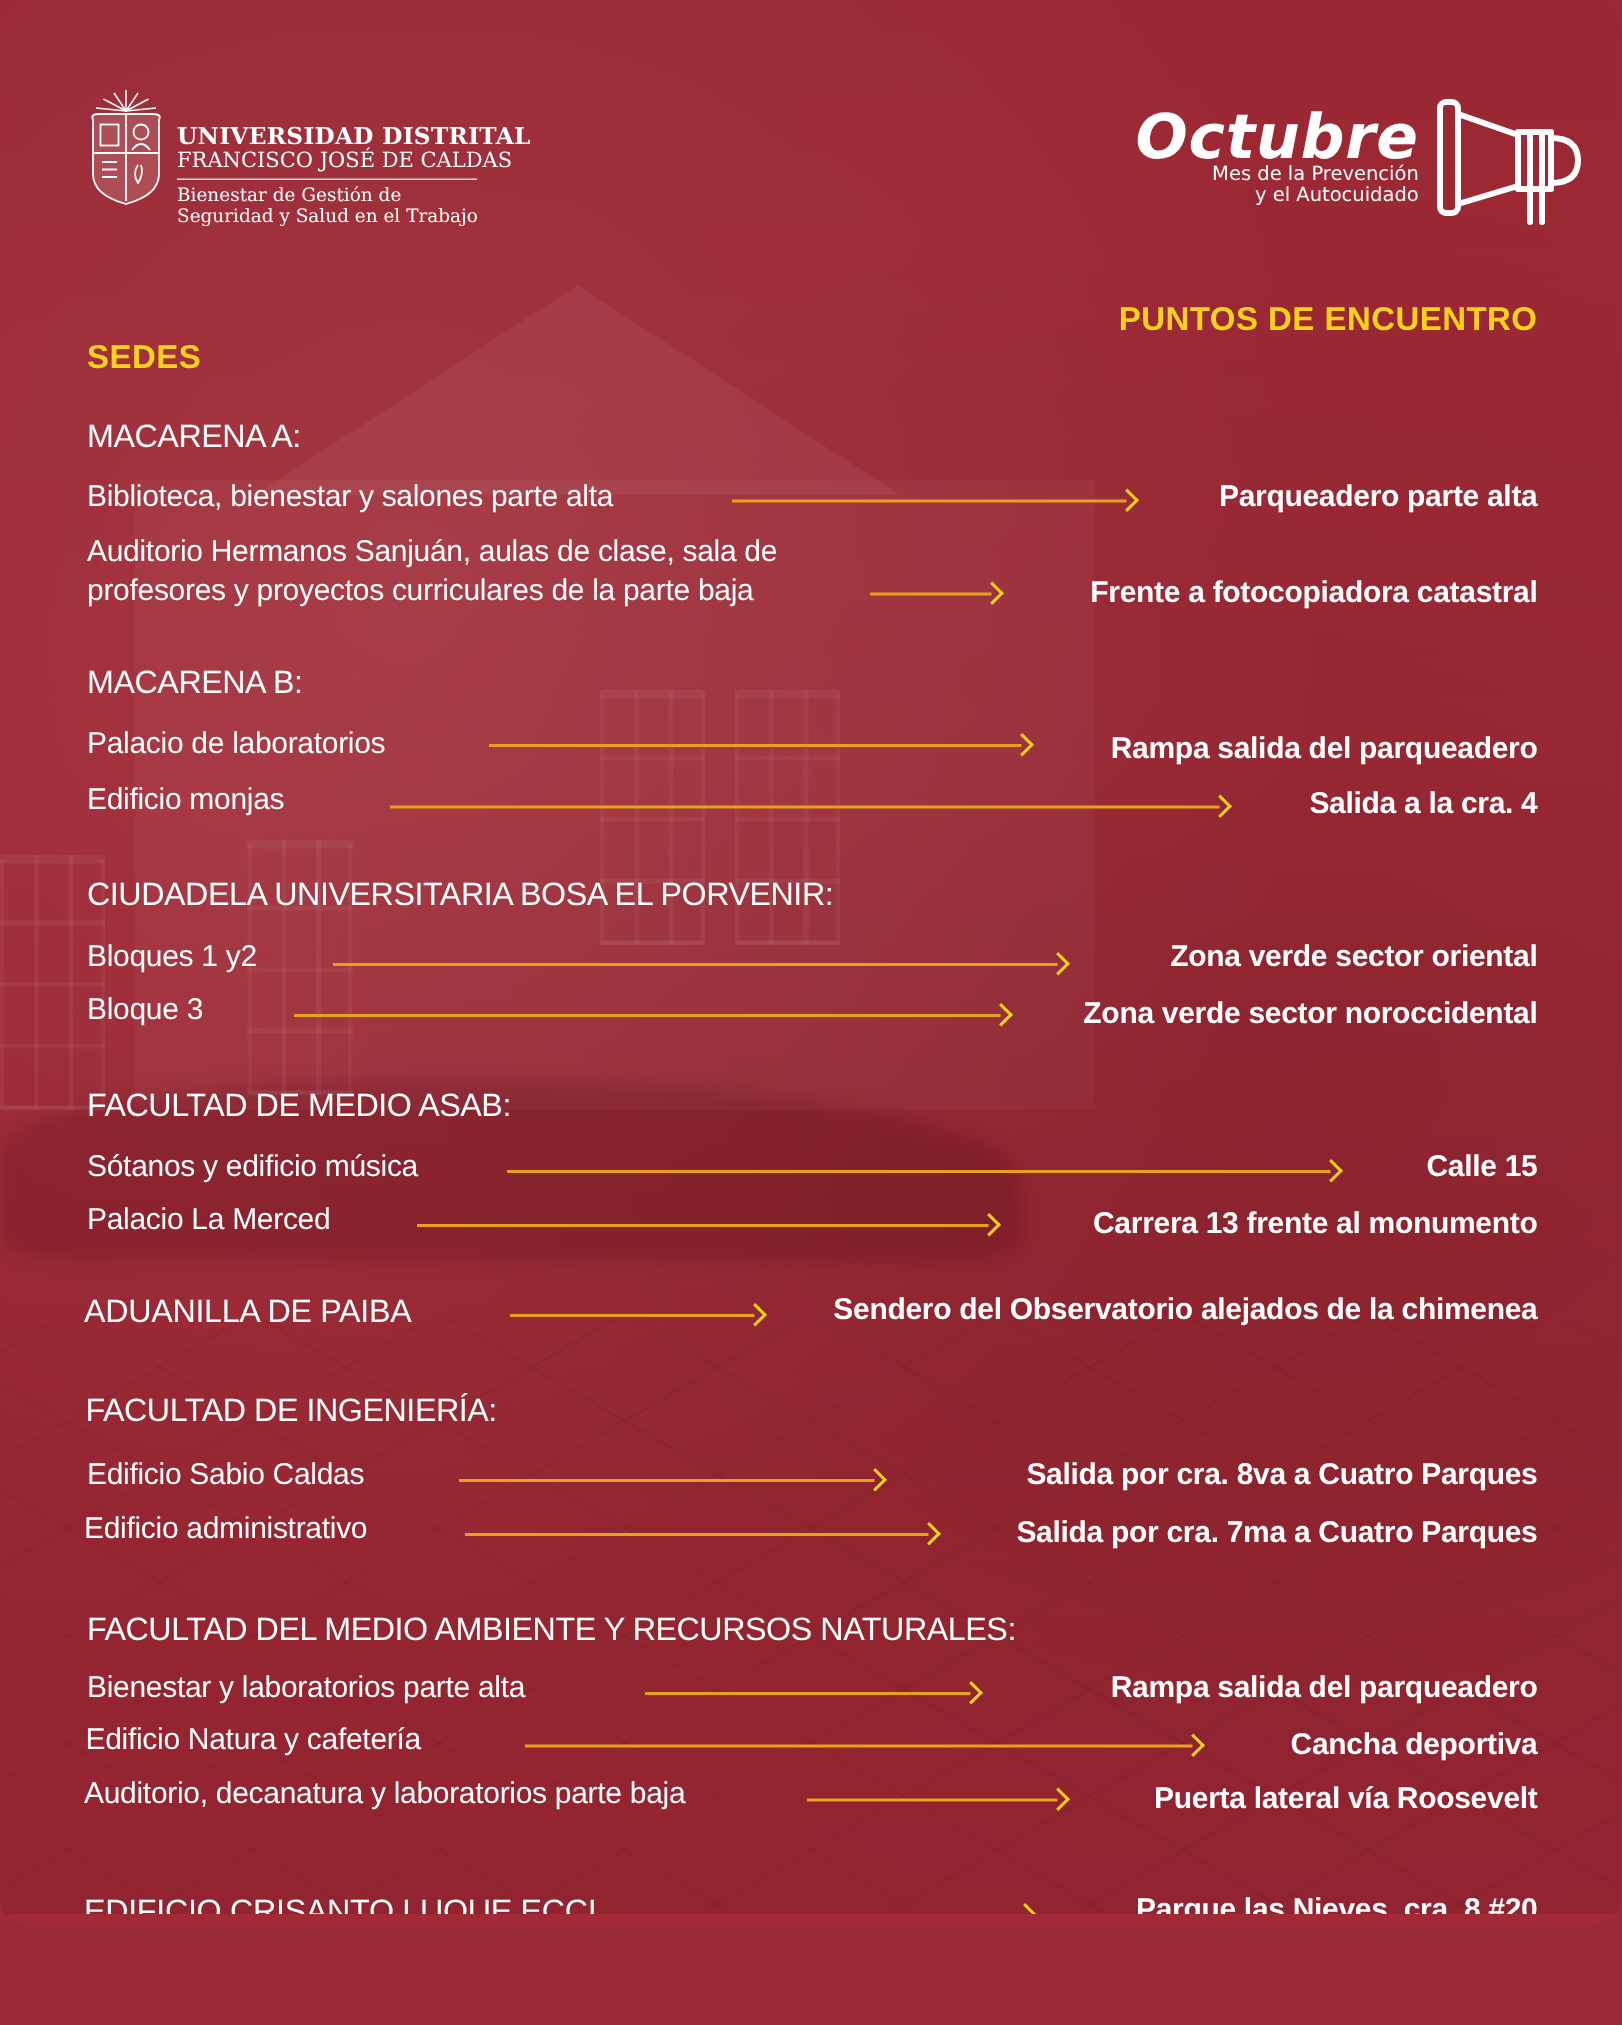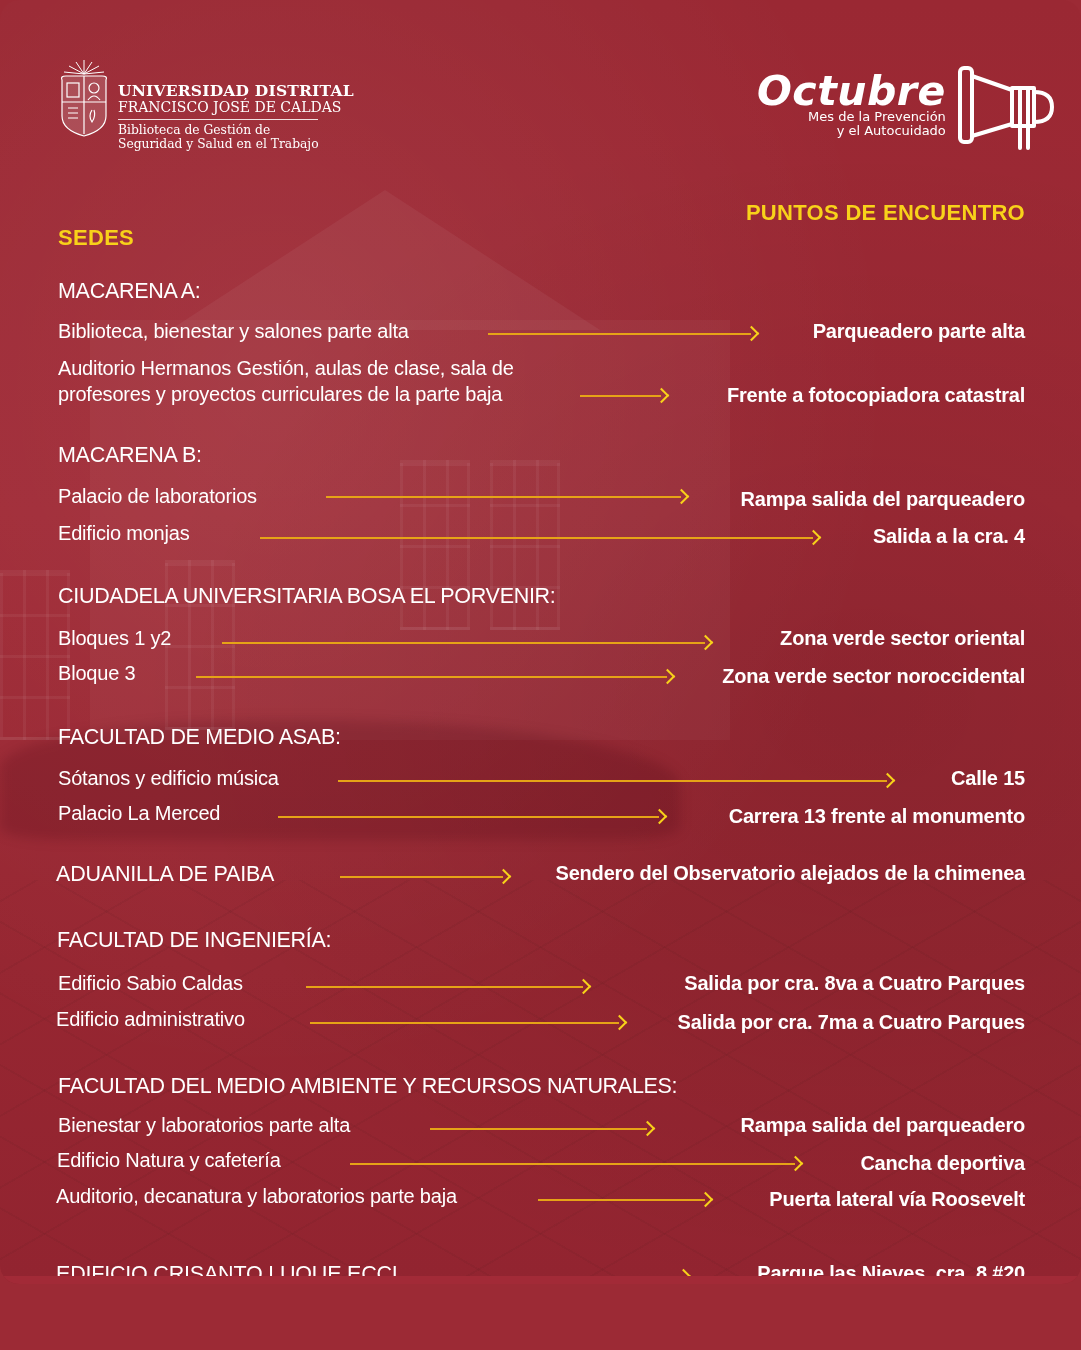--- a/index.html
+++ b/index.html
@@ -131,21 +131,21 @@
         <circle cx="38" cy="30" r="5"></circle>
         <path d="M32 42 Q38 34 44 42"></path>
         <path d="M36 52 Q32 58 36 64 Q40 58 38 52"></path>
         <path d="M12 50 L22 50 M12 55 L22 55 M12 60 L22 60"></path>
       </g>
     </svg>
     <div class="ud-text">
       <div class="ud-name">UNIVERSIDAD DISTRITAL</div>
       <div class="ud-sub">FRANCISCO JOSÉ DE CALDAS</div>
       <div class="ud-rule"></div>
-      <div class="ud-dept">Biblioteca de Gestión de</div>
+      <div class="ud-dept">Bienestar de Gestión de</div>
       <div class="ud-dept">Seguridad y Salud en el Trabajo</div>
     </div>
   </div>
 
   <div class="logo-oct">
     <div class="oct-text">
       <div class="oct-title">Octubre</div>
       <div class="oct-sub">Mes de la Prevención</div>
       <div class="oct-sub">y el Autocuidado</div>
     </div>
@@ -167,21 +167,21 @@
   <div class="sect" style="top:279px">MACARENA A:</div>
   <div class="row" style="top:320px">
     <span class="left">Biblioteca, bienestar y salones parte alta</span>
     <span class="arrow" style="left:488px;width:270px;top:7px">
         <span class="line"></span>
         <span class="head"></span>
       </span>
     <span class="right">Parqueadero parte alta</span>
   </div>
   <div class="row" style="top:355px;height:56px">
-    <span class="left multi" style="top:0">Auditorio Hermanos Gestión, aulas de clase, sala de</span>
+    <span class="left multi" style="top:0">Auditorio Hermanos Sanjuán, aulas de clase, sala de</span>
     <span class="left multi" style="top:26px">profesores y proyectos curriculares de la parte baja</span>
     <span class="arrow" style="left:580px;width:88px;top:34px">
         <span class="line"></span>
         <span class="head"></span>
       </span>
     <span class="right" style="top:29px">Frente a fotocopiadora catastral</span>
   </div>
 
   <div class="sect" style="top:443px">MACARENA B:</div>
   <div class="row" style="top:485px">

